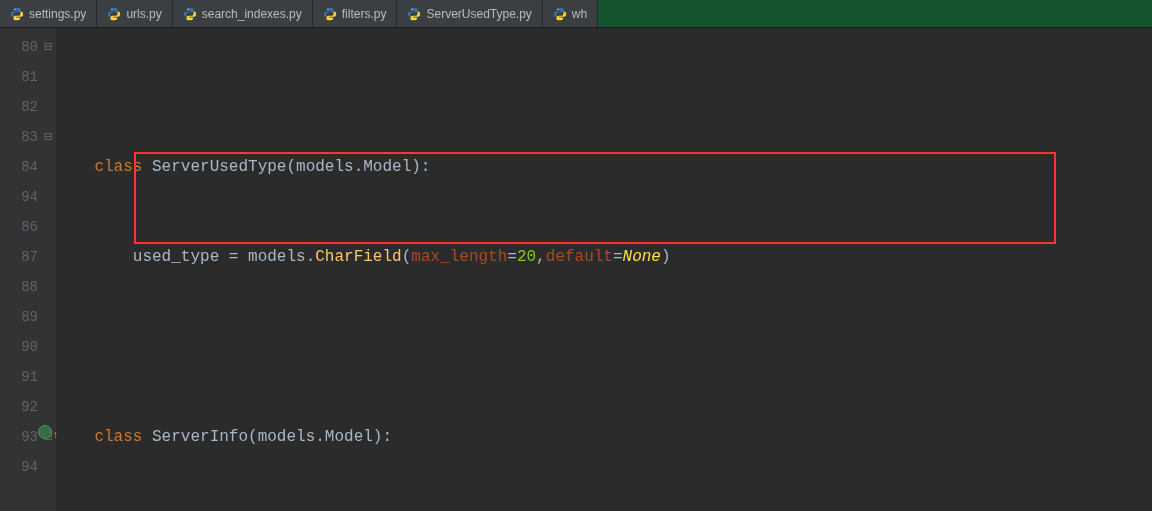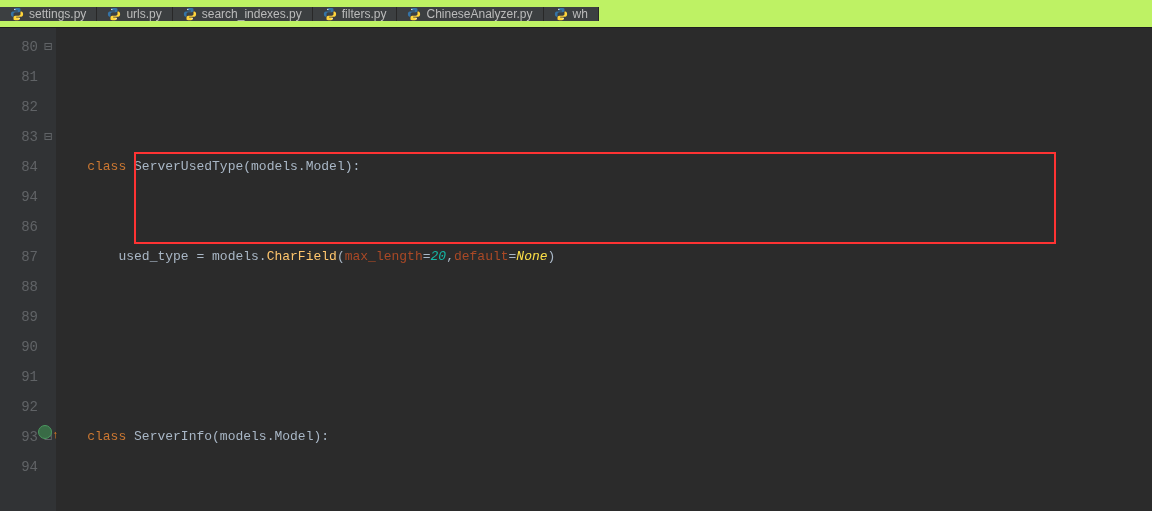--- a/index.html
+++ b/index.html
@@ -7,24 +7,23 @@
     background: #2b2b2b;
     font-family: Consolas, "Courier New", monospace;
     font-size: 14px;
     color: #a9b7c6;
     overflow: hidden;
     width: 1152px;
     height: 511px;
   }
   .tabs {
     display: flex;
-    background: #bef264;
+    background: #14532d;
     height: 28px;
     border-bottom: 1px solid #1e1e1e;
-    align-items: center;
   }
   .tab {
     display: flex;
     align-items: center;
     padding: 0 10px;
     background: #3c3f41;
     border-right: 1px solid #282828;
     color: #bbbbbb;
     font-family: "Segoe UI", Arial, sans-serif;
     font-size: 12px;
@@ -81,30 +80,30 @@
     border: 1px solid #4b9960;
   }
   .up-arrow {
     color: #e67e22;
     font-size: 11px;
   }
   .code {
     flex: 1;
     padding-top: 4px;
     line-height: 30px;
-    font-size: 13px;
+    font-size: 16px;
     position: relative;
     white-space: pre;
   }
   .row { height: 30px; }
   .keyword { color: #cc7832; }
   .ident { color: #a9b7c6; }
   .func { color: #ffc66d; }
   .param { color: #aa4926; }
-  .num { color: #14b8a6; font-style: italic; }
+  .num { color: #84cc16; }
   .const-italic { color: #fde047; font-style: italic; }
   .highlight-box {
     position: absolute;
     border: 2px solid #ff3333;
     left: 78px;
     top: 124px;
     width: 922px;
     height: 92px;
     pointer-events: none;
   }
@@ -161,21 +160,21 @@
   </div>
   <div class="tab">
     <span class="icon">
         <svg class="pyicon" viewBox="0 0 16 16">
           <path fill="#3573a6" d="M7 1c-2 0-2 1-2 2v1h4v1H3c-1 0-2 1-2 3s1 3 2 3h1V8c0-1 1-2 2-2h4c1 0 2-1 2-2V3c0-1 0-2-2-2H7z"></path>
           <circle cx="5.5" cy="2.8" r=".7" fill="#fff"></circle>
           <path fill="#ffd43b" d="M9 15c2 0 2-1 2-2v-1H7v-1h6c1 0 2-1 2-3s-1-3-2-3h-1v3c0 1-1 2-2 2H6c-1 0-2 1-2 2v1c0 1 0 2 2 2h3z"></path>
           <circle cx="10.5" cy="13.2" r=".7" fill="#fff"></circle>
         </svg>
       </span>
-    <span>ChineseAnalyzer.py</span>
+    <span>ServerUsedType.py</span>
   </div>
   <div class="tab">
     <span class="icon">
         <svg class="pyicon" viewBox="0 0 16 16">
           <path fill="#3573a6" d="M7 1c-2 0-2 1-2 2v1h4v1H3c-1 0-2 1-2 3s1 3 2 3h1V8c0-1 1-2 2-2h4c1 0 2-1 2-2V3c0-1 0-2-2-2H7z"></path>
           <circle cx="5.5" cy="2.8" r=".7" fill="#fff"></circle>
           <path fill="#ffd43b" d="M9 15c2 0 2-1 2-2v-1H7v-1h6c1 0 2-1 2-3s-1-3-2-3h-1v3c0 1-1 2-2 2H6c-1 0-2 1-2 2v1c0 1 0 2 2 2h3z"></path>
           <circle cx="10.5" cy="13.2" r=".7" fill="#fff"></circle>
         </svg>
       </span>

